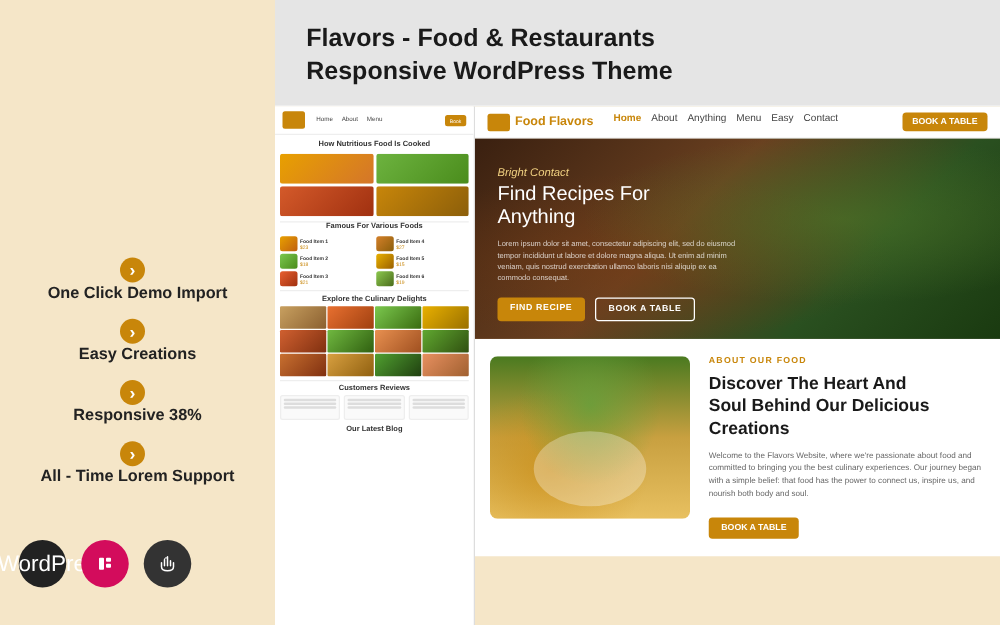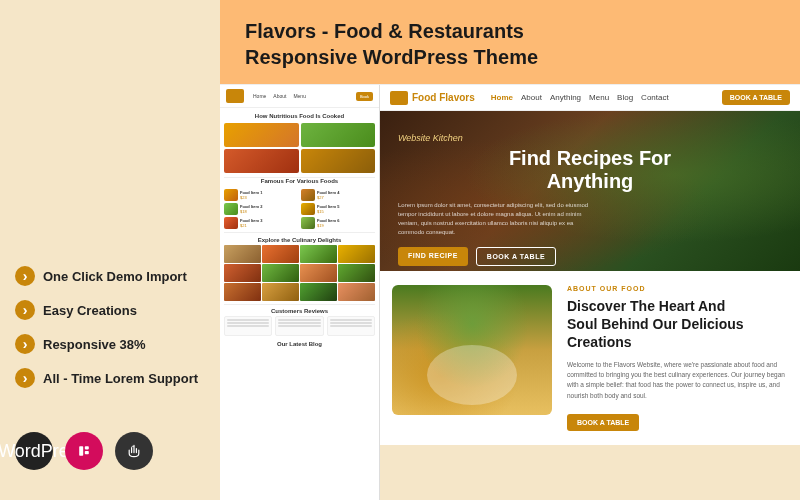--- a/index.html
+++ b/index.html
@@ -29,20 +29,21 @@
       margin-bottom: 30px;
     }
 
     .feature-list li {
       display: flex;
       align-items: center;
       margin-bottom: 14px;
       font-size: 13px;
       font-weight: 600;
       color: #222;
+      flex-direction: column;
     }
 
     .feature-list li .bullet {
       width: 20px;
       height: 20px;
       background: #c8860a;
       border-radius: 50%;
       display: flex;
       align-items: center;
       justify-content: center;
@@ -82,21 +83,21 @@
     
     .right-panel {
       flex: 1;
       display: flex;
       flex-direction: column;
       overflow: hidden;
     }
 
     
     .title-section {
-      background: #fdba74;
+      background: #e5e5e5;
       padding: 18px 25px 14px 25px;
       border-bottom: 1px solid #eee;
     }
 
     .title-section h1 {
       font-size: 20px;
       font-weight: 800;
       color: #1a1a1a;
       line-height: 1.3;
     }
@@ -304,21 +305,20 @@
     .large-preview {
       flex: 1;
       overflow: hidden;
       display: flex;
       flex-direction: column;
     }
 
     .lp-navbar {
       background: #fff;
       display: flex;
-      align-items: center;
       padding: 5px 10px;
       border-bottom: 1px solid #eee;
       gap: 8px;
     }
 
     .lp-logo {
       display: flex;
       align-items: center;
       gap: 4px;
     }
@@ -384,28 +384,27 @@
     .lp-hero-subtitle {
       font-size: 9px;
       color: #f0d080;
       font-style: italic;
       margin-bottom: 4px;
       position: relative;
       z-index: 1;
     }
 
     .lp-hero-title {
-      font-size: 20px;
-      font-weight: 700;
+      font-size: 16px;
+      font-weight: 400;
       color: white;
       line-height: 1.15;
       margin-bottom: 8px;
       position: relative;
       z-index: 1;
-      text-align: center;
     }
 
     .lp-hero-desc {
       font-size: 6px;
       color: rgba(255,255,255,0.75);
       line-height: 1.5;
       max-width: 200px;
       margin-bottom: 10px;
       position: relative;
       z-index: 1;
@@ -705,29 +704,29 @@
       <div class="lp-navbar">
         <div class="lp-logo">
           <div class="lp-logo-icon"></div>
           <span class="lp-logo-text">Food Flavors</span>
         </div>
         <div class="lp-nav-links">
           <span class="lp-nav-link active">Home</span>
           <span class="lp-nav-link">About</span>
           <span class="lp-nav-link">Anything</span>
           <span class="lp-nav-link">Menu</span>
-          <span class="lp-nav-link">Blog</span>
+          <span class="lp-nav-link">Easy</span>
           <span class="lp-nav-link">Contact</span>
         </div>
         <div class="lp-book-btn">BOOK A TABLE</div>
       </div>
 
       <div class="lp-hero">
         <div class="lp-hero-bg"></div>
-        <div class="lp-hero-subtitle">Website Kitchen</div>
+        <div class="lp-hero-subtitle">Bright Contact</div>
         <div class="lp-hero-title">
           Find Recipes For<br>Anything
         </div>
         <div class="lp-hero-desc">Lorem ipsum dolor sit amet, consectetur adipiscing elit, sed do eiusmod tempor incididunt ut labore et dolore magna aliqua. Ut enim ad minim veniam, quis nostrud exercitation ullamco laboris nisi aliquip ex ea commodo consequat.</div>
         <div class="lp-hero-btns">
           <div class="lp-hero-btn-primary">FIND RECIPE</div>
           <div class="lp-hero-btn-secondary">BOOK A TABLE</div>
         </div>
       </div>
 

